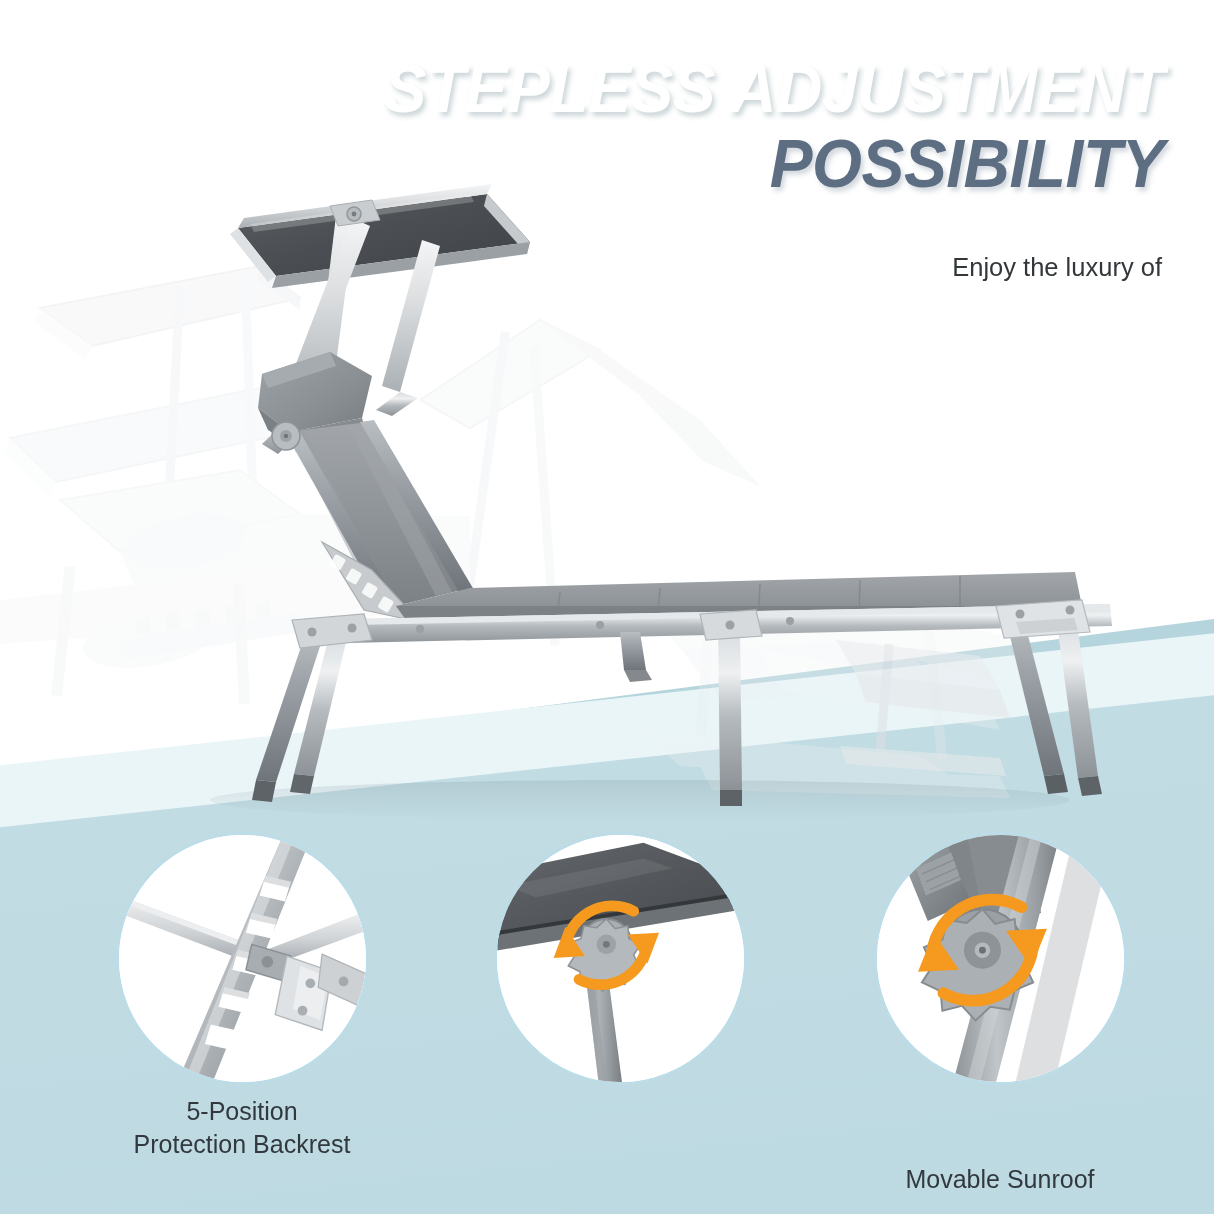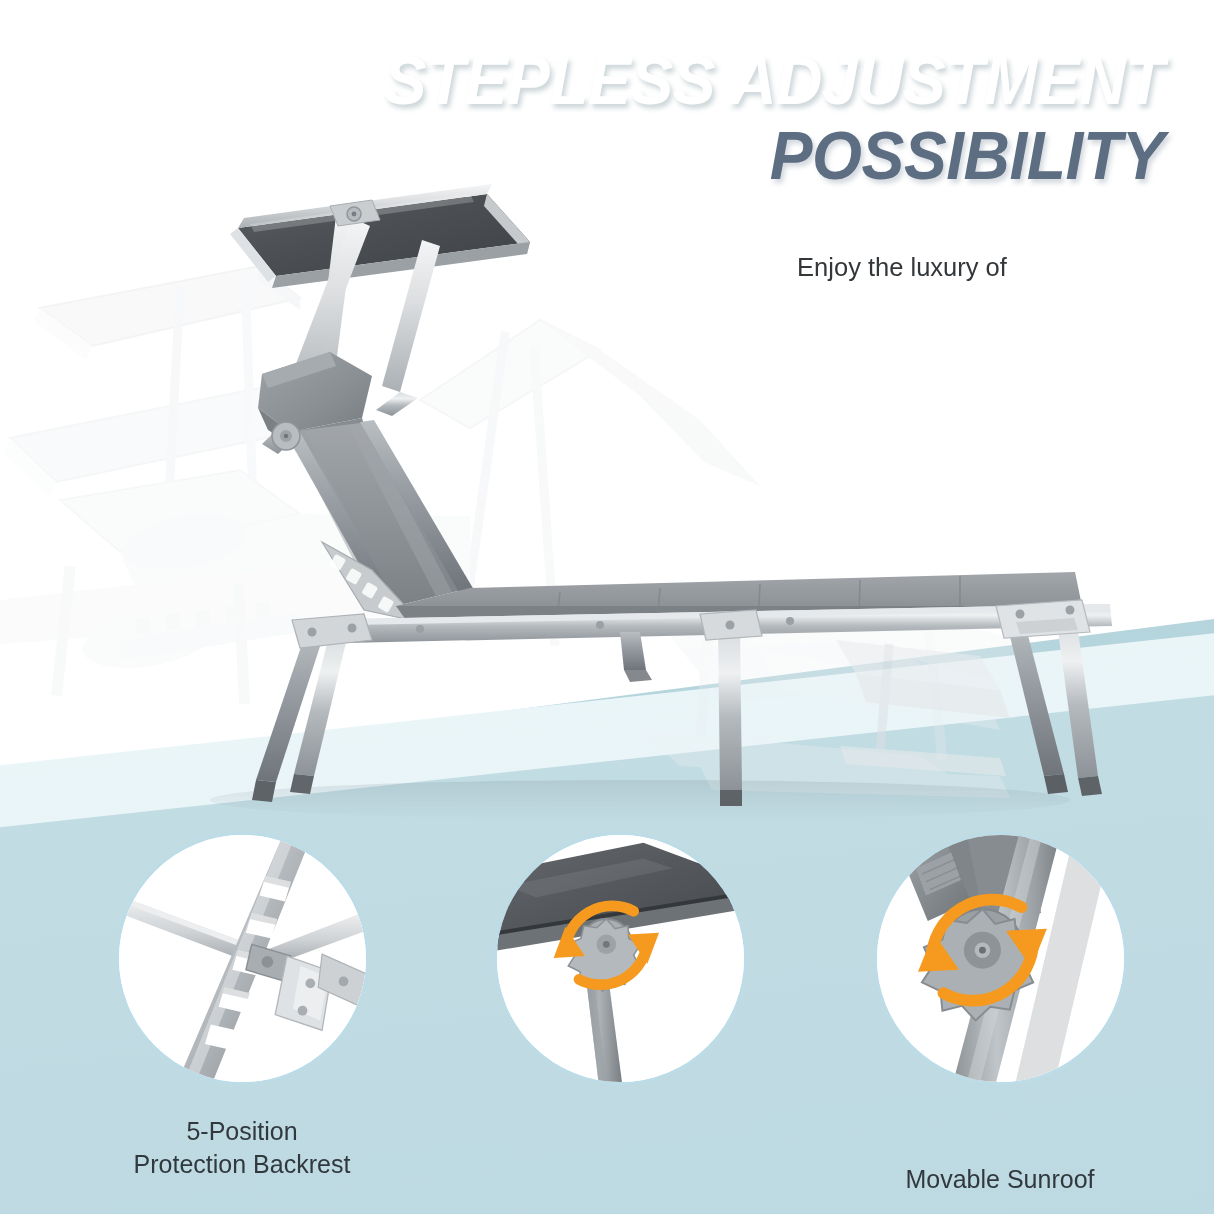--- a/index.html
+++ b/index.html
@@ -42,42 +42,42 @@
   }
   
   .bg-sheen {
     position:absolute; right:-180px; top:-160px; width:760px; height:520px;
     background:linear-gradient(200deg,rgba(255,255,255,.55),rgba(255,255,255,0) 62%);
     transform:rotate(-12deg);
   }
 
   
   .headline {
-    position:absolute; left:0; top:48px; width:1164px;
+    position:absolute; left:0; top:56px; width:1164px;
     text-align:right;
     font-weight:bold; font-style:italic;
     font-stretch:condensed;
     letter-spacing:-0.5px;
     line-height:.96;
   }
   .headline .l1 {
     display:block; font-size:69px; color:#ffffff;
     text-shadow:3px 4px 5px rgba(90,120,130,.30);
     transform:scaleX(.93); transform-origin:100% 50%;
   }
   .headline .l2 {
     display:block; font-size:69px; color:#5d6e83;
     margin-top:9px;
     text-shadow:3px 4px 5px rgba(90,110,130,.26);
     transform:scaleX(.93); transform-origin:100% 50%;
   }
 
   .subcopy {
     position:absolute; right:52px; top:248px; width:520px;
-    text-align:center;
+    text-align:right;
     font-size:25.5px; line-height:1.5;
     color:#333739;
   }
   .subcopy span { display:block; }
 
   
   #product { position:absolute; left:0; top:170px; width:1214px; height:690px; }
   #product svg { display:block; width:100%; height:100%; overflow:visible; }
 
   
@@ -93,21 +93,21 @@
 
   .circle {
     width:253px; height:253px; border-radius:50%;
     margin:0 auto; position:relative; overflow:hidden;
     background:#ffffff;
     border:3px solid #bcdce7;
   }
   .circle svg { position:absolute; inset:0; width:100%; height:100%; }
 
   .f-label {
-    margin-top:30px;
+    margin-top:10px;
     font-size:25px; line-height:1.32; color:#31393f;
   }
   .f-label span { display:block; }
   .f3 .f-label { margin-top:78px; }
 </style>
 </head>
 <body>
 
 <div id="stage">
 

